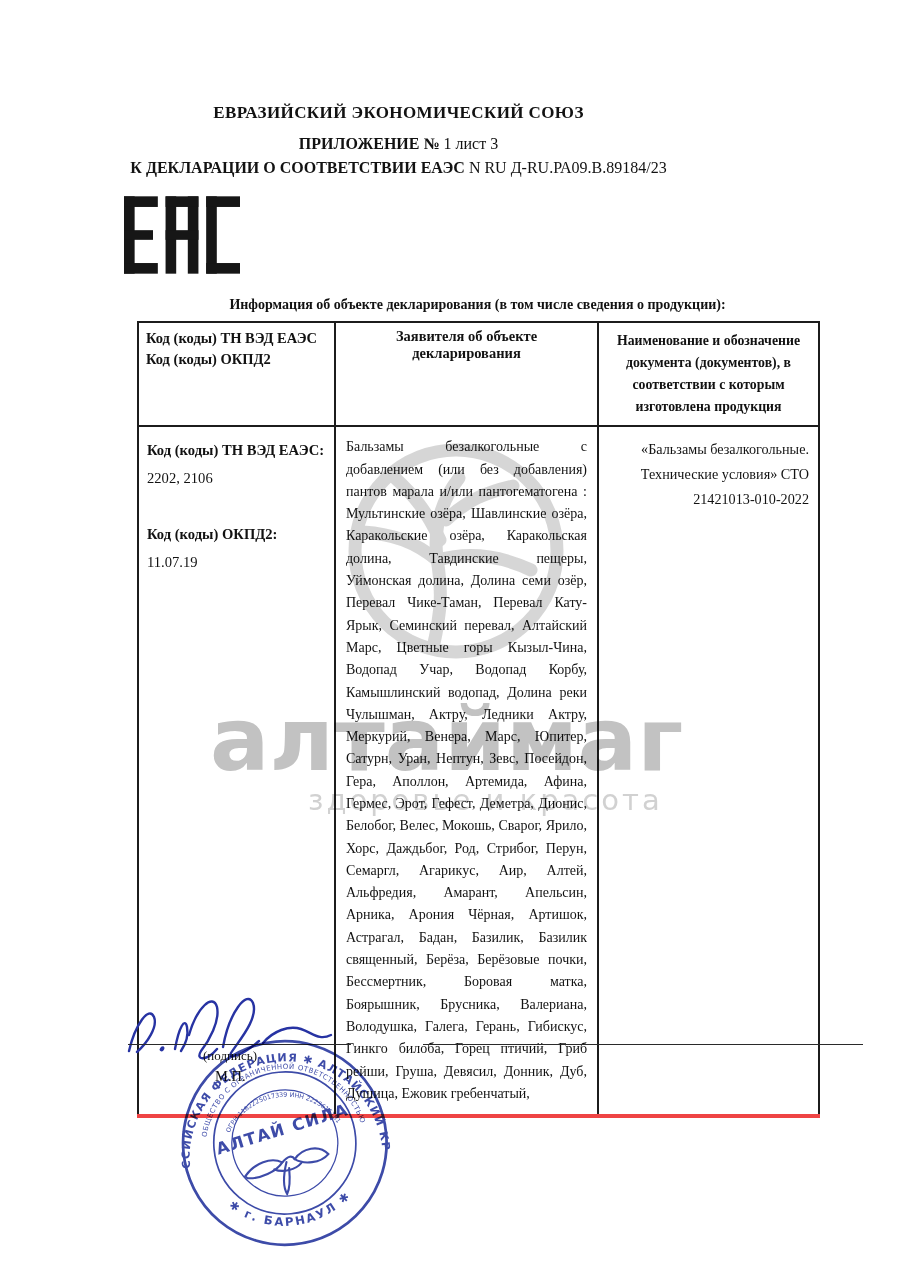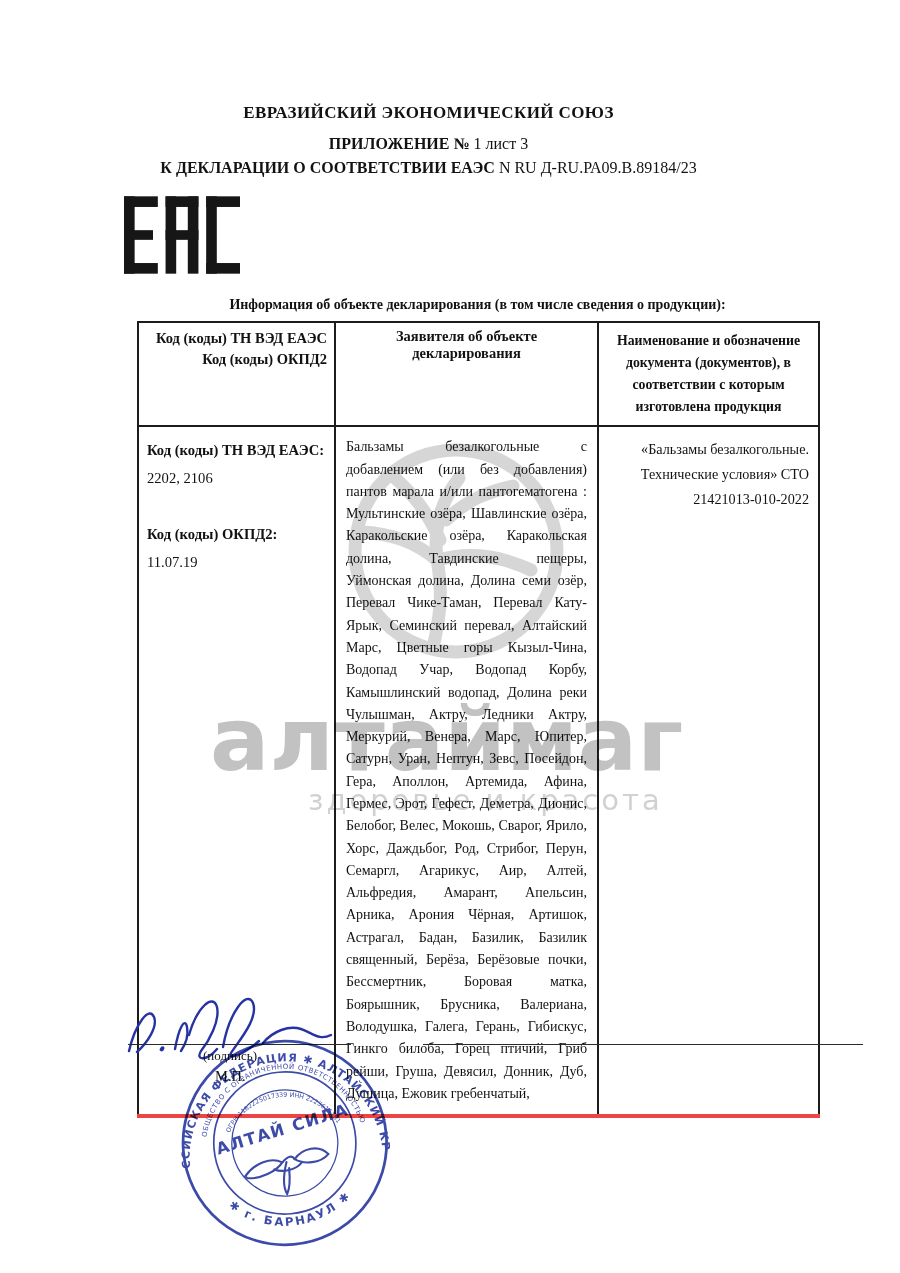--- a/index.html
+++ b/index.html
@@ -1,37 +1,37 @@
 <!DOCTYPE html>
 <html><head>
 <meta charset="utf-8">
 <style>
   html,body{margin:0;padding:0;background:#ffffff;}
   .page{
     position:relative;width:900px;height:1273px;background:#ffffff;
     font-family:"Liberation Serif", serif;color:#121212;overflow:hidden;
   }
   
-  .hdr{position:absolute;left:0;top:103px;width:742px;text-align:center;padding-left:55px;box-sizing:border-box;margin-left:30px;}
+  .hdr{position:absolute;left:0;top:103px;width:742px;text-align:center;padding-left:55px;box-sizing:border-box;}
   .hdr-union{font-size:17px;font-weight:bold;letter-spacing:.4px;}
   .hdr-annex{font-size:16px;margin-top:12px;}
   .hdr-decl{font-size:16px;margin-top:6px;}
   .hdr b{font-weight:bold;}
   
   .eac{position:absolute;left:124px;top:196px;}
   
   .caption{position:absolute;left:0;top:297px;width:900px;padding-left:55px;box-sizing:border-box;
     text-align:center;font-size:14px;font-weight:bold;}
   
   table.decl{position:absolute;left:137px;top:321px;border-collapse:collapse;table-layout:fixed;
     background:transparent;}
   table.decl td{border:2px solid #1c1c1c;vertical-align:top;box-sizing:border-box;background:transparent;}
   tr.hrow td{height:87px;}
   tr.brow td{height:580px;border-bottom:4px solid #ef4444;}
-  .h1c{font-weight:bold;font-size:14.5px;padding:5px 7px;line-height:1.45;text-align:right;}
+  .h1c{font-weight:bold;font-size:14.5px;padding:5px 7px;line-height:1.45;}
   .h2c{font-weight:bold;font-size:14.5px;padding:5px 8px;text-align:center;}
   .h3c{font-weight:bold;font-size:13.8px;padding:7px 14px;text-align:center;line-height:1.6;}
   .codes-cell{font-size:14.6px;padding:9px 8px;line-height:28px;}
   .codes-cell .lbl{font-weight:bold;}
   .info-cell{font-size:14px;padding:9px 10px;line-height:22.3px;text-align:justify;}
   .doc-cell{font-size:14.2px;padding:10px 9px;line-height:25px;text-align:right;}
   
   .wm{position:absolute;mix-blend-mode:multiply;pointer-events:none;}
   .wm-big{left:210px;top:688px;font-family:"DejaVu Sans", sans-serif;font-weight:bold;
     font-size:88px;color:#b7b7b7;letter-spacing:0px;opacity:.85;}

